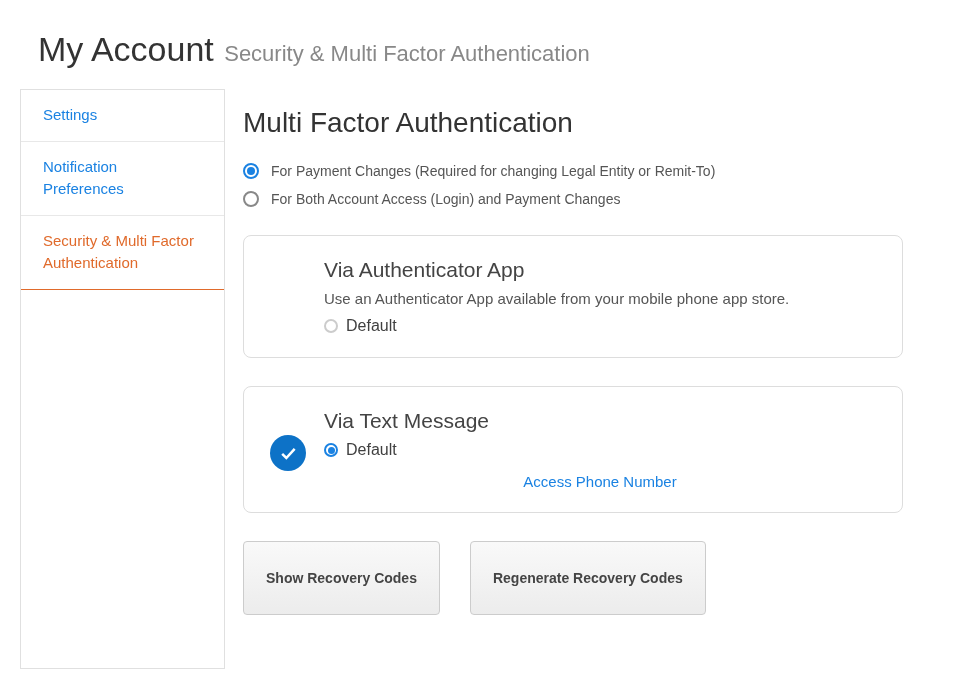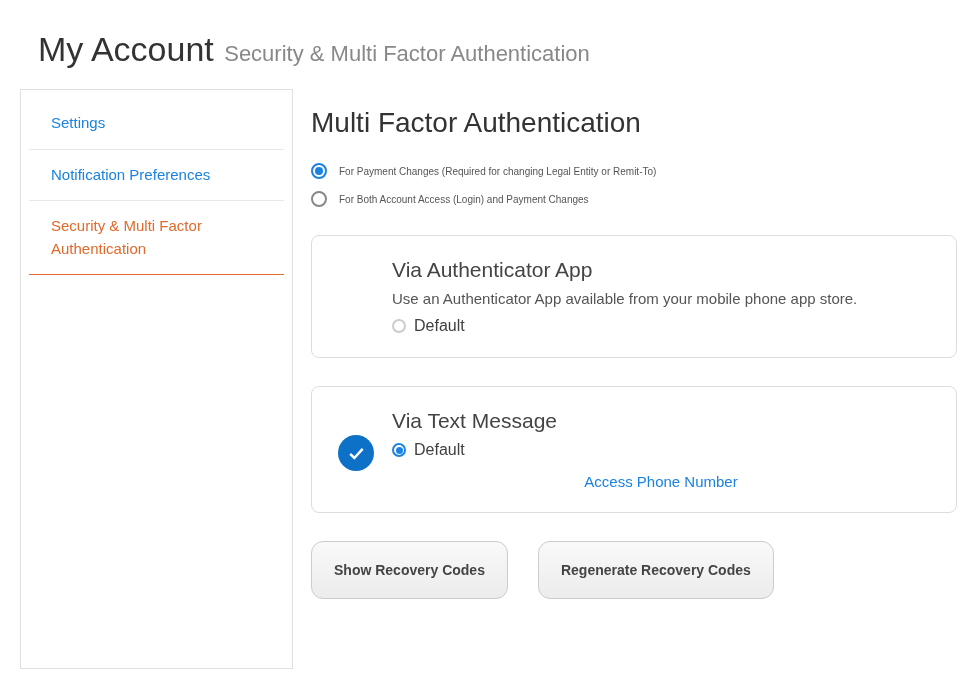--- a/index.html
+++ b/index.html
@@ -27,24 +27,24 @@
       color: #888;
       font-weight: 400;
       margin-left: 6px;
     }
     .layout {
       display: flex;
       padding-left: 20px;
       gap: 18px;
     }
     .sidebar {
-      width: 273px;
+      width: 205px;
       border: 1px solid #e0e0e0;
       background: #fff;
-      padding: 8px;
+      padding: 0;
       height: fit-content;
       min-height: 580px;
     }
     .sidebar-item {
       display: block;
       padding: 14px 22px;
       font-size: 15px;
       color: #1a82e2;
       border-bottom: 1px solid #e8e8e8;
       cursor: pointer;
@@ -85,21 +85,21 @@
     .radio-outer.unselected {
       border-color: #888;
     }
     .radio-inner {
       width: 8px;
       height: 8px;
       border-radius: 50%;
       background: #1a82e2;
     }
     .radio-label {
-      font-size: 10px;
+      font-size: 14px;
       color: #555;
     }
     .method-card {
       border: 1px solid #ddd;
       border-radius: 8px;
       padding: 22px 26px 22px 26px;
       margin-top: 28px;
       display: flex;
       align-items: flex-start;
     }
@@ -184,22 +184,22 @@
       cursor: pointer;
     }
     .btn-row {
       display: flex;
       gap: 30px;
       margin-top: 28px;
     }
     .btn {
       background: linear-gradient(#f9f9f9, #ececec);
       border: 1px solid #ccc;
-      border-radius: 12px;
-      padding: 20px 22px;
+      border-radius: 4px;
+      padding: 28px 22px;
       font-size: 14px;
       font-weight: 600;
       color: #444;
       cursor: pointer;
     }
   </style>
 </head>
 <body>
 
 <div class="page-header">

